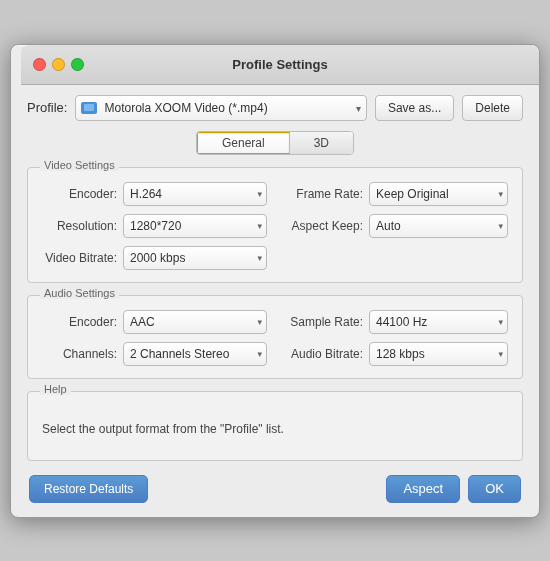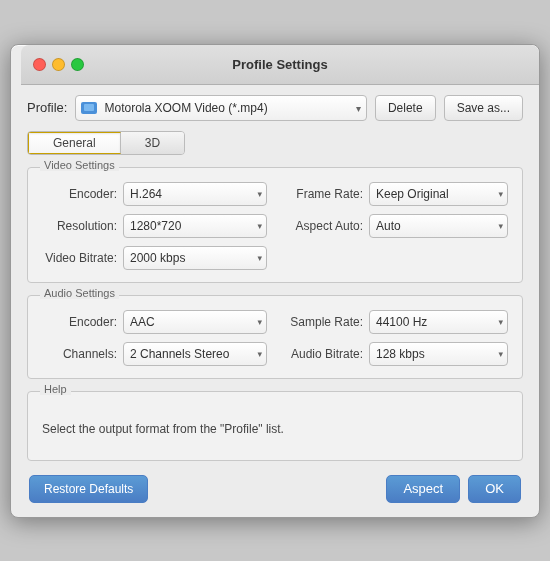--- a/index.html
+++ b/index.html
@@ -119,20 +119,21 @@
       font-size: 12px;
       cursor: pointer;
       white-space: nowrap;
       border: 1px solid #bbb;
       background: linear-gradient(to bottom, #ffffff, #e8e8e8);
       color: #333;
     }
 
     .tabs-row {
       display: flex;
+      justify-content: center;
       margin-bottom: 12px;
     }
     .tabs-container {
       display: flex;
       border: 1px solid #bbb;
       border-radius: 4px;
       overflow: hidden;
     }
     .tab {
       padding: 3px 24px;
@@ -285,22 +286,22 @@
       <span class="profile-label">Profile:</span>
       <div class="profile-select-wrapper">
         <div class="profile-icon">
           <div class="profile-icon-inner"></div>
         </div>
         <select class="profile-select">
           <option>Motorola XOOM Video (*.mp4)</option>
         </select>
         <span class="select-arrow">▾</span>
       </div>
+      <button class="btn">Save as...</button>
       <button class="btn">Delete</button>
-      <button class="btn">Save as...</button>
     </div>
 
     <div class="tabs-row">
       <div class="tabs-container">
         <button class="tab active">General</button>
         <button class="tab">3D</button>
       </div>
     </div>
 
     <div class="section">
@@ -331,21 +332,21 @@
           <span class="field-label">Resolution:</span>
           <div class="field-select-wrapper">
             <select class="field-select">
               <option>1280*720</option>
             </select>
             <span class="field-arrow">▾</span>
           </div>
         </div>
 
         <div class="field-row">
-          <span class="field-label right">Aspect Auto:</span>
+          <span class="field-label right">Aspect Keep:</span>
           <div class="field-select-wrapper">
             <select class="field-select">
               <option>Auto</option>
             </select>
             <span class="field-arrow">▾</span>
           </div>
         </div>
 
         <div class="field-row">
           <span class="field-label">Video Bitrate:</span>

